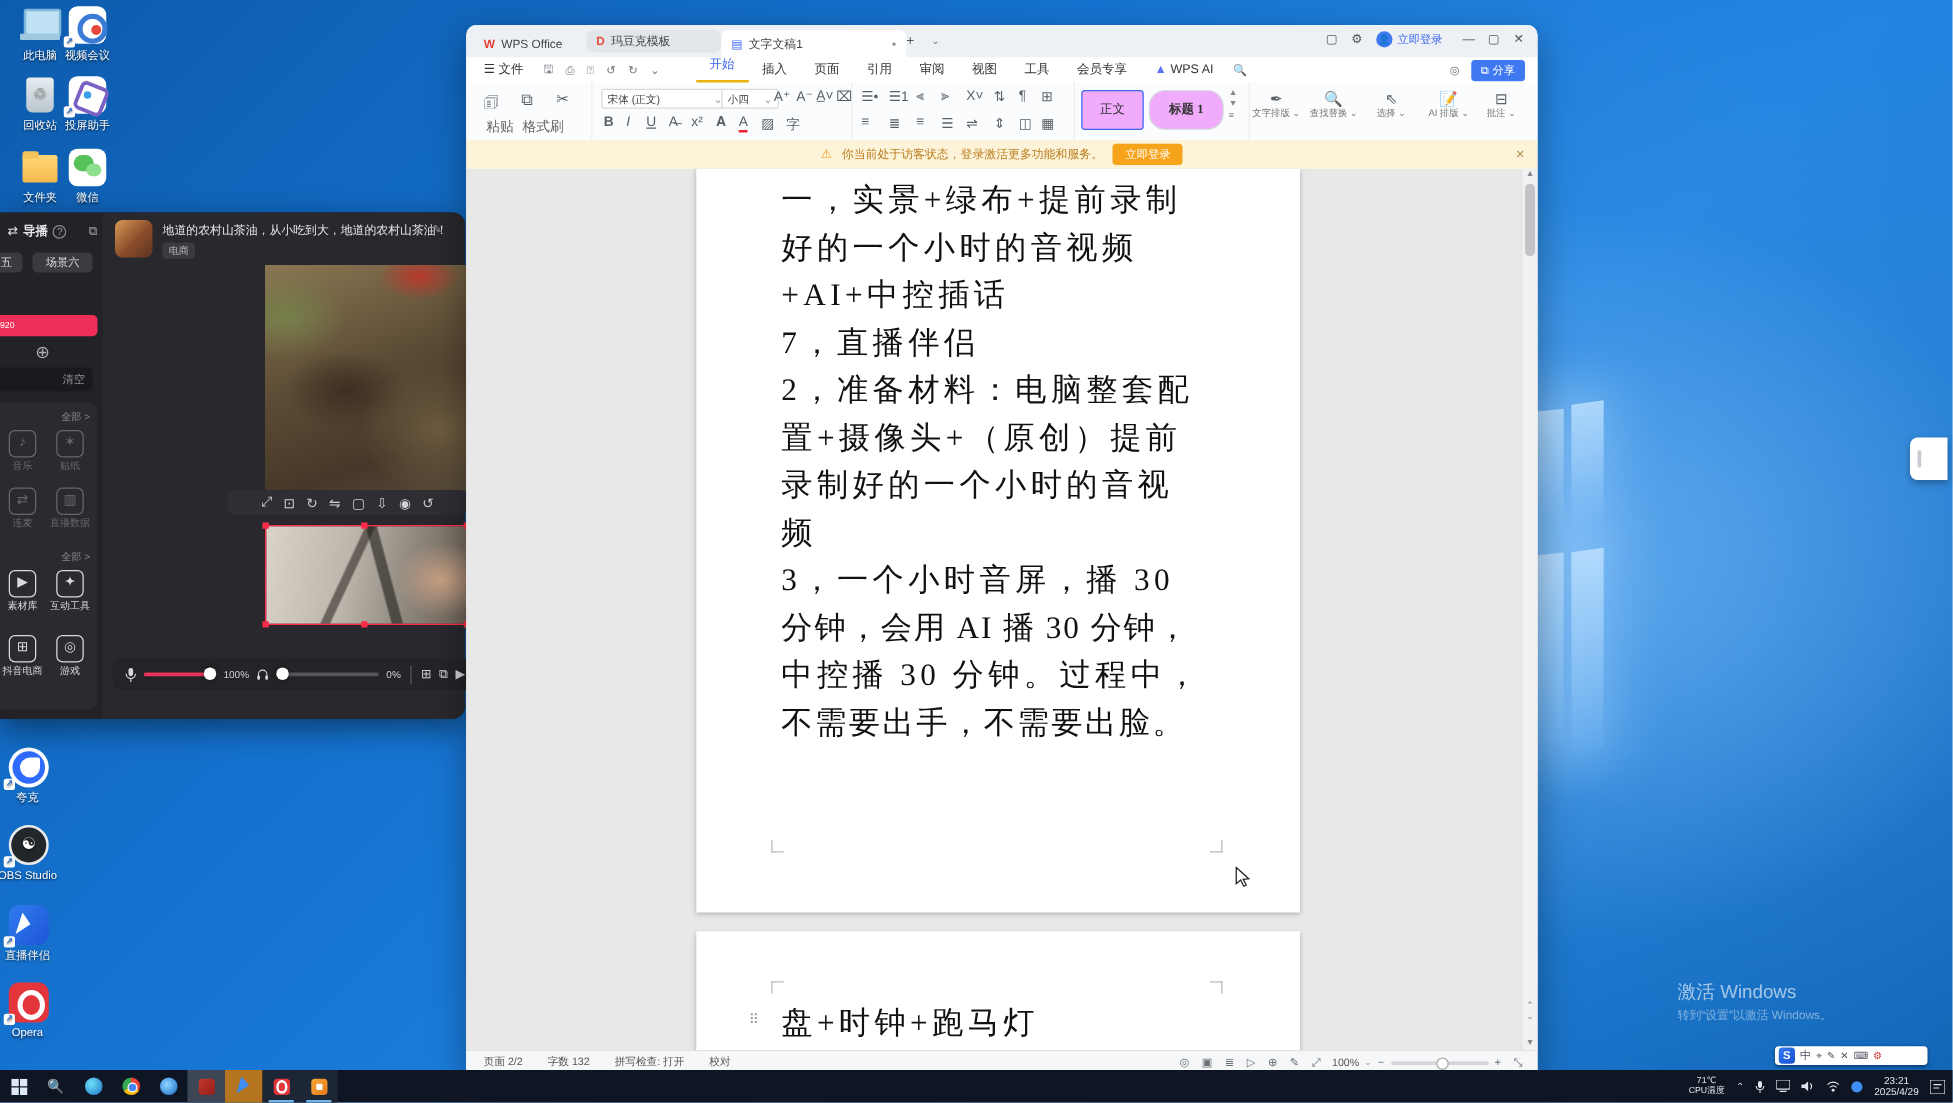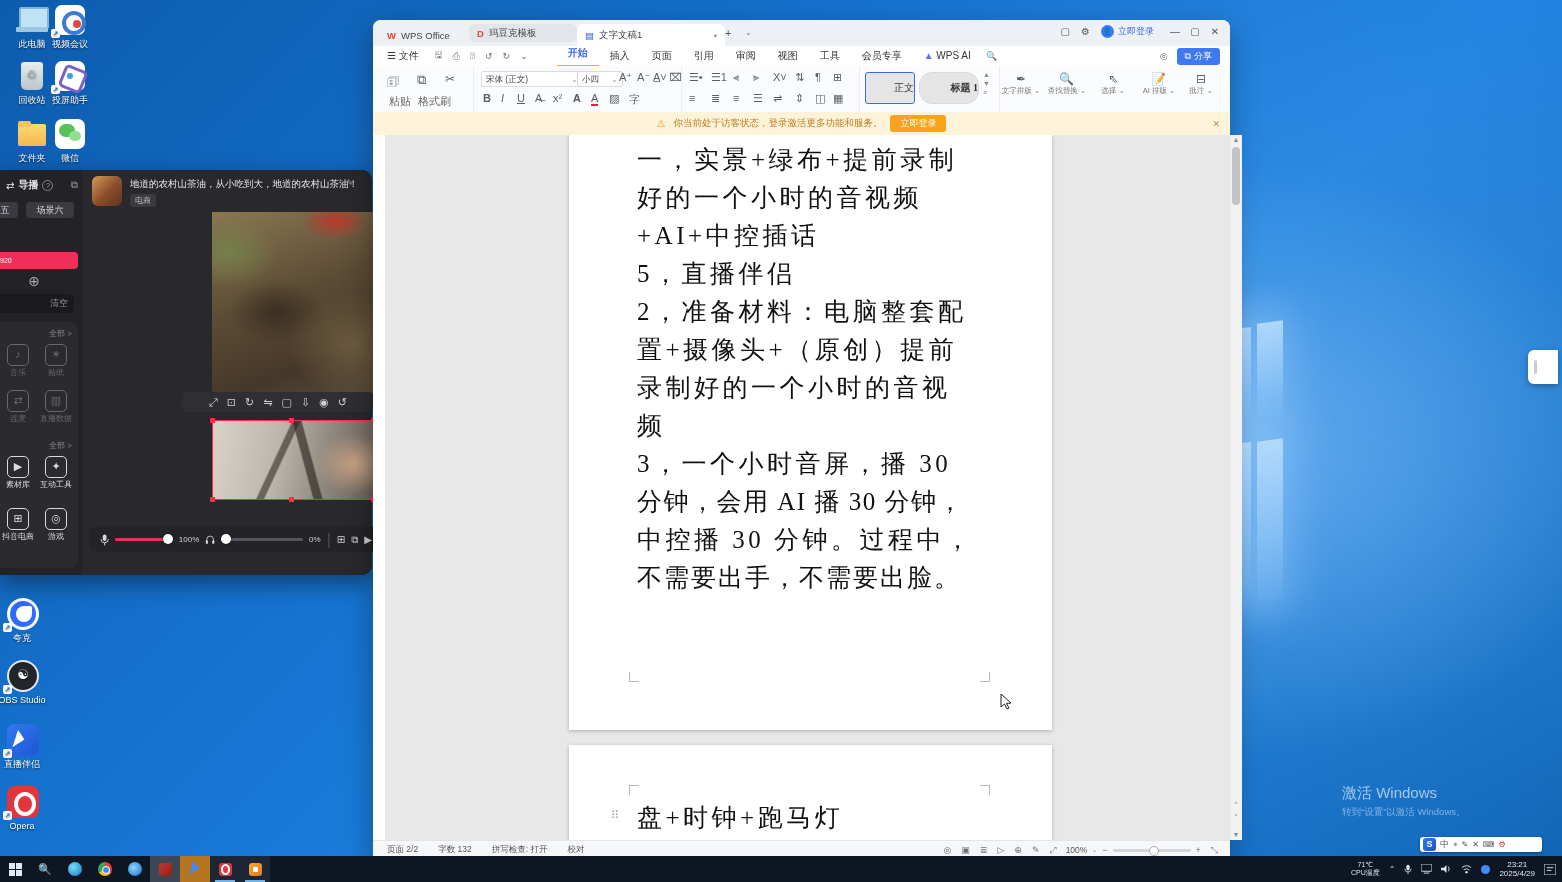--- a/index.html
+++ b/index.html
@@ -42,31 +42,31 @@
   
   .wps{left:373px;top:20px;width:857px;height:838px;background:#fff;border-radius:8px 8px 0 0;
        box-shadow:0 10px 30px rgba(0,0,0,.35);font-size:10px;color:#333;}
   .titlebar{position:absolute;left:0;top:0;width:857px;height:26px;background:#edf0f4;border-radius:8px 8px 0 0;}
   .ftab{position:absolute;top:4px;height:22px;display:flex;align-items:center;gap:5px;padding:0 8px;font-size:9.5px;color:#444;}
   .ftab.active{background:#fff;border-radius:6px 6px 0 0;}
   .ftab.gray{background:#e2e5ea;border-radius:6px;height:18px;top:4px;}
   .winbtn{width:14px;text-align:center;color:#555;font-size:10px;}
   .menubar{position:absolute;left:0;top:26px;width:857px;height:20px;display:flex;align-items:center;gap:0;background:#fff;}
   .mitem{padding:2px 11px;font-size:10px;color:#333;line-height:20px;}
-  .mitem.active{color:#3a66f0;font-weight:bold;border-bottom:6px solid #eab308;}
+  .mitem.active{color:#3a66f0;font-weight:normal;border-bottom:8px solid #eab308;}
   .ribbon{position:absolute;left:0;top:46px;width:857px;height:46px;background:#fbfcfd;border-bottom:1px solid #e3e6ea;}
   .rgroup{position:absolute;top:0;height:46px;border-right:1px solid #ededf0;}
   .rlabel{font-size:11px;color:#666;text-align:right;}
   .rico{color:#5a5f66;font-size:11px;}
-  .stylebox{border:1px solid #d7dade;border-radius:3px;background:#e5e5e5;text-align:right;}
+  .stylebox{border:1px solid #d7dade;border-radius:3px;background:#f0abfc;text-align:center;}
   .rbtn{width:40px;text-align:center;color:#5a5f66;}
   .rbtn .g{font-size:12px;line-height:14px;}
   .rbtn .t{font-size:7.5px;line-height:9px;color:#777;display:block;}
   .notice{position:absolute;left:0;top:92px;width:857px;height:23px;background:#fdf3d8;display:flex;align-items:center;justify-content:center;gap:8px;}
-  .docarea{position:absolute;left:0;top:115px;width:857px;height:705px;background:#e8e8e8;overflow:hidden;margin-left:12px;}
+  .docarea{position:absolute;left:0;top:115px;width:857px;height:705px;background:#e8e8e8;overflow:hidden;}
   .page{position:absolute;left:184px;width:483px;background:#fff;box-shadow:0 1px 4px rgba(0,0,0,.25);}
   .docline{position:absolute;left:68px;width:348px;font-family:"Liberation Serif","DejaVu Serif",serif;
      font-size:25px;color:#111;letter-spacing:3.5px;white-space:nowrap;}
   .bracket{position:absolute;width:9px;height:9px;border-color:#b9b9b9;border-style:solid;}
   .statusbar{position:absolute;left:0;top:820px;width:857px;height:18px;background:#f6f7f9;border-top:1px solid #e2e4e8;
      display:flex;align-items:center;font-size:8.5px;color:#555;}
   .sico{color:#6b7077;font-size:9px;padding:0 5px;}
   
   .taskbar{left:0;top:856px;width:1562px;height:26px;background:#0f1623;display:flex;align-items:center;color:#e8edf4;}
   .tbico{width:30px;height:26px;display:flex;align-items:center;justify-content:center;position:relative;}
@@ -428,21 +428,21 @@
     <span style="background:#f7a41d;color:#fff;border-radius:3px;padding:2px 10px;font-size:9px;">立即登录</span>
     <span style="position:absolute;right:10px;color:#b0965a;font-size:9px;">✕</span>
   </div>
 
   <div class="docarea">
 
     <div class="page" style="top:0;height:595px;">
       <div class="docline" style="top:8px;">一，实景+绿布+提前录制</div>
       <div class="docline" style="top:46px;">好的一个小时的音视频</div>
       <div class="docline" style="top:84px;">+AI+中控插话</div>
-      <div class="docline" style="top:122px;">5，直播伴侣</div>
+      <div class="docline" style="top:122px;">7，直播伴侣</div>
       <div class="docline" style="top:160px;">2，准备材料：电脑整套配</div>
       <div class="docline" style="top:198px;">置+摄像头+（原创）提前</div>
       <div class="docline" style="top:236px;">录制好的一个小时的音视</div>
       <div class="docline" style="top:274px;">频</div>
       <div class="docline" style="top:312px;">3，一个小时音屏，播 30</div>
       <div class="docline" style="top:350px;letter-spacing:1.5px;">分钟，会用 AI 播 30 分钟，</div>
       <div class="docline" style="top:388px;">中控播 30 分钟。过程中，</div>
       <div class="docline" style="top:426px;letter-spacing:2px;">不需要出手，不需要出脸。</div>
       <div class="bracket" style="left:60px;bottom:48px;border-width:0 0 1px 1px;"></div>
       <div class="bracket" style="right:62px;bottom:48px;border-width:0 1px 1px 0;"></div>

